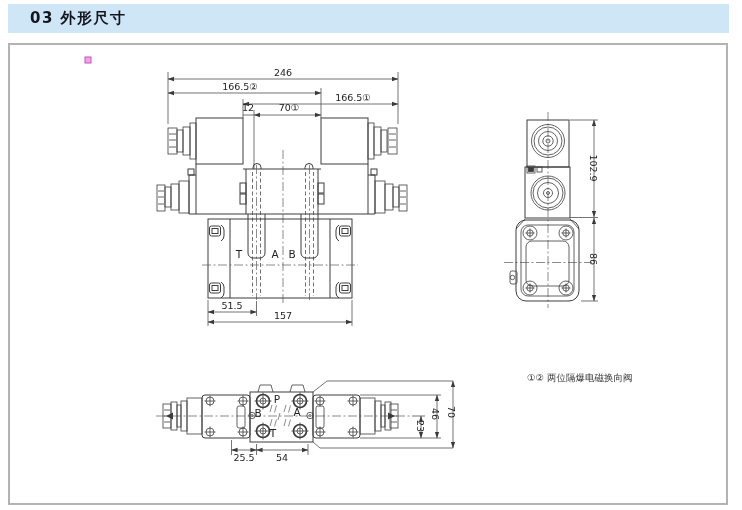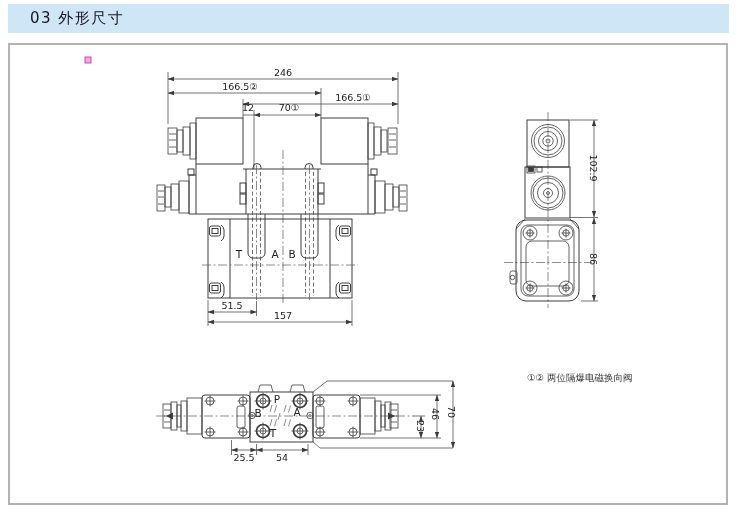--- a/index.html
+++ b/index.html
@@ -1,20 +1,20 @@
 <!DOCTYPE html>
 <html><head>
 <meta charset="utf-8">
 <style>
   html,body{margin:0;padding:0;background:#ffffff;}
   #page{position:relative;width:742px;height:510px;background:#fff;overflow:hidden;
         font-family:"DejaVu Sans","Liberation Sans",sans-serif;}
   #header-bar{position:absolute;left:8px;top:4px;width:721px;height:29px;
         background:#cfe6f7;display:flex;align-items:center;}
-  #header-bar .title{margin-left:22px;font-size:15px;font-weight:normal;color:#15151f;letter-spacing:1.5px;}
+  #header-bar .title{margin-left:22px;font-size:15px;font-weight:bold;color:#15151f;letter-spacing:1.5px;}
   #content-frame{position:absolute;left:8px;top:43px;width:716px;height:458px;
         border:2px solid #b3b3b3;background:#fff;}
   svg{position:absolute;left:0;top:0;}
   .ln{stroke:#3c3c3c;stroke-width:1;fill:none;}
   .lnt{stroke:#3c3c3c;stroke-width:.8;fill:none;}
   .dim{stroke:#474747;stroke-width:.75;fill:none;}
   .dash{stroke:#4a4a4a;stroke-width:.8;stroke-dasharray:4 2.5;fill:none;}
   .cl{stroke:#5a5a5a;stroke-width:.7;stroke-dasharray:9 2.5 2 2.5;fill:none;}
   .dtx{font-size:9.5px;fill:#222;}
   .ptx{font-size:10.5px;fill:#222;}

